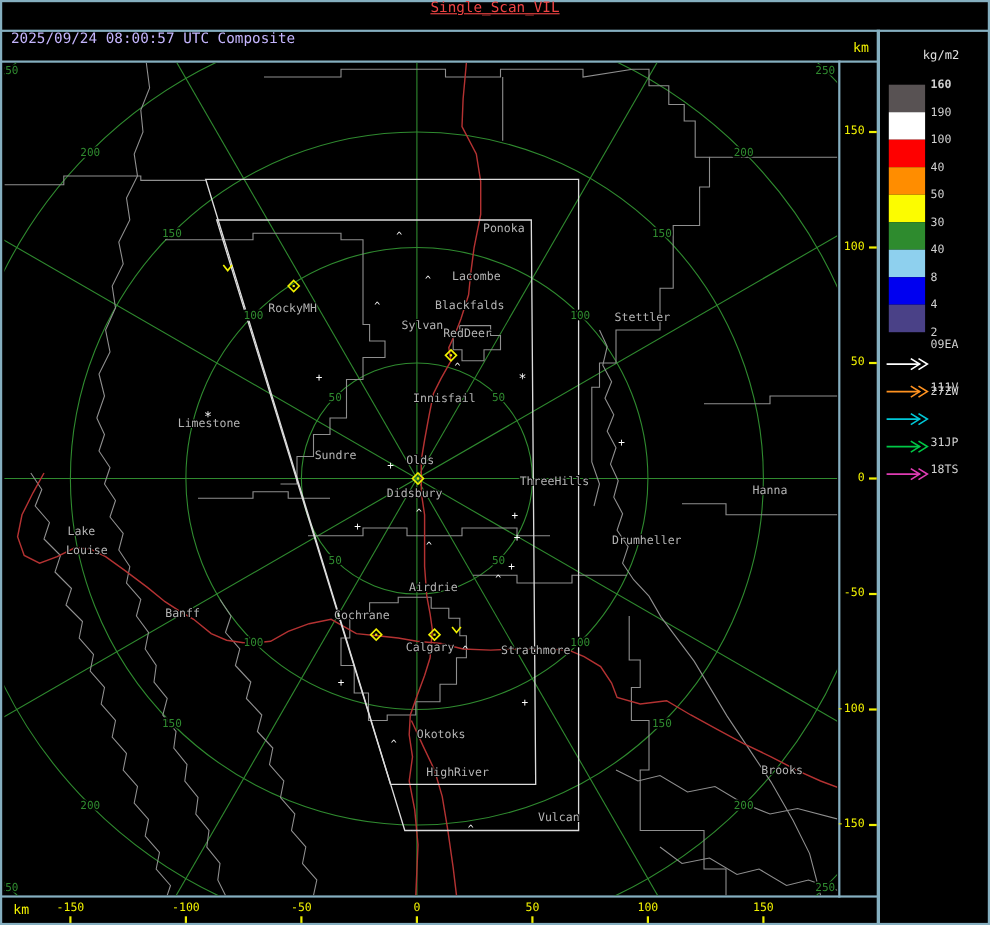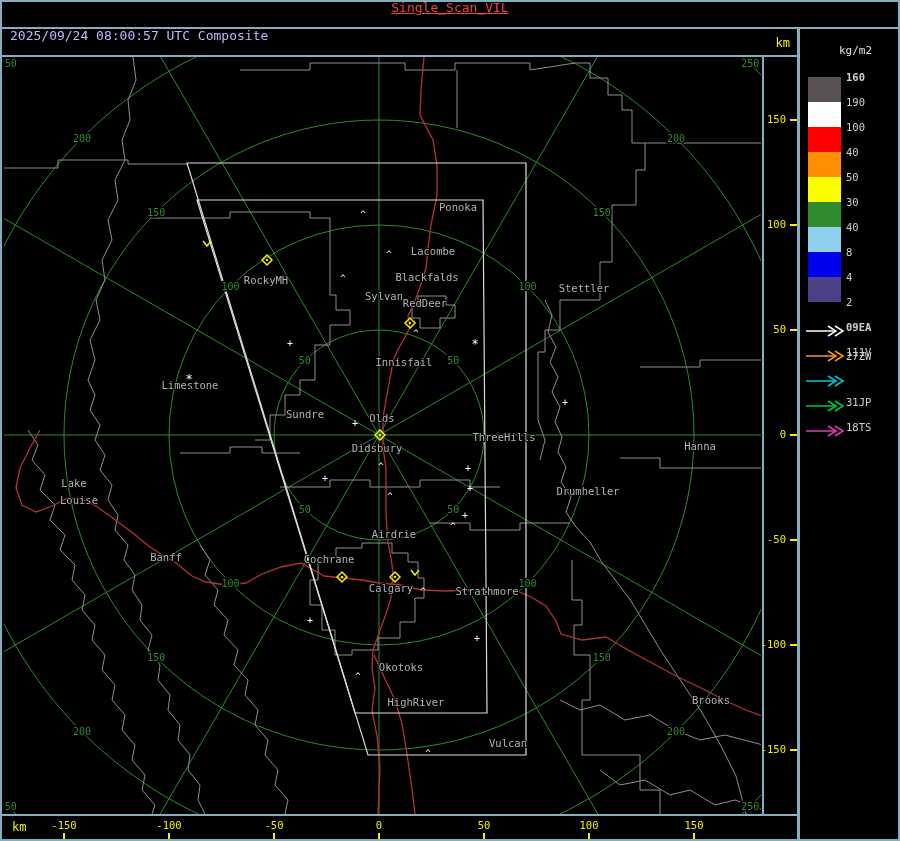--- a/index.html
+++ b/index.html
@@ -215,21 +215,21 @@
 <div class="cb-label" style="top: 196px;">30</div>
 <div class="cb-label" style="top: 221px;">40</div>
 <div class="cb-label" style="top: 246px;">8</div>
 <div class="cb-label" style="top: 271px;">4</div>
 <div class="cb-label" style="top: 296px;">2</div>
 <div class="leg-arrow" style="top: 322px;"><svg width="40" height="12">
       <line x1="1" y1="6" x2="31" y2="6" stroke="#ffffff" fill="none" stroke-width="1.5"></line>
       <polyline points="23,1 31,6 23,11" stroke="#ffffff" fill="none" stroke-width="1.5"></polyline>
       <polyline points="30,1 38,6 30,11" stroke="#ffffff" fill="none" stroke-width="1.5"></polyline>
     </svg></div>
-<div class="leg-label" style="top: 321px; font-weight: bold;">09EA</div>
+<div class="leg-label" style="top: 307px;">09EA</div>
 <div class="leg-arrow" style="top: 347px;"><svg width="40" height="12">
       <line x1="1" y1="6" x2="31" y2="6" stroke="#ff9220" fill="none" stroke-width="1.5"></line>
       <polyline points="23,1 31,6 23,11" stroke="#ff9220" fill="none" stroke-width="1.5"></polyline>
       <polyline points="30,1 38,6 30,11" stroke="#ff9220" fill="none" stroke-width="1.5"></polyline>
     </svg></div>
 <div class="leg-label" style="top: 346px;">111V</div>
 <div class="leg-arrow" style="top: 372px;"><svg width="40" height="12">
       <line x1="1" y1="6" x2="31" y2="6" stroke="#00c8d8" fill="none" stroke-width="1.5"></line>
       <polyline points="23,1 31,6 23,11" stroke="#00c8d8" fill="none" stroke-width="1.5"></polyline>
       <polyline points="30,1 38,6 30,11" stroke="#00c8d8" fill="none" stroke-width="1.5"></polyline>

